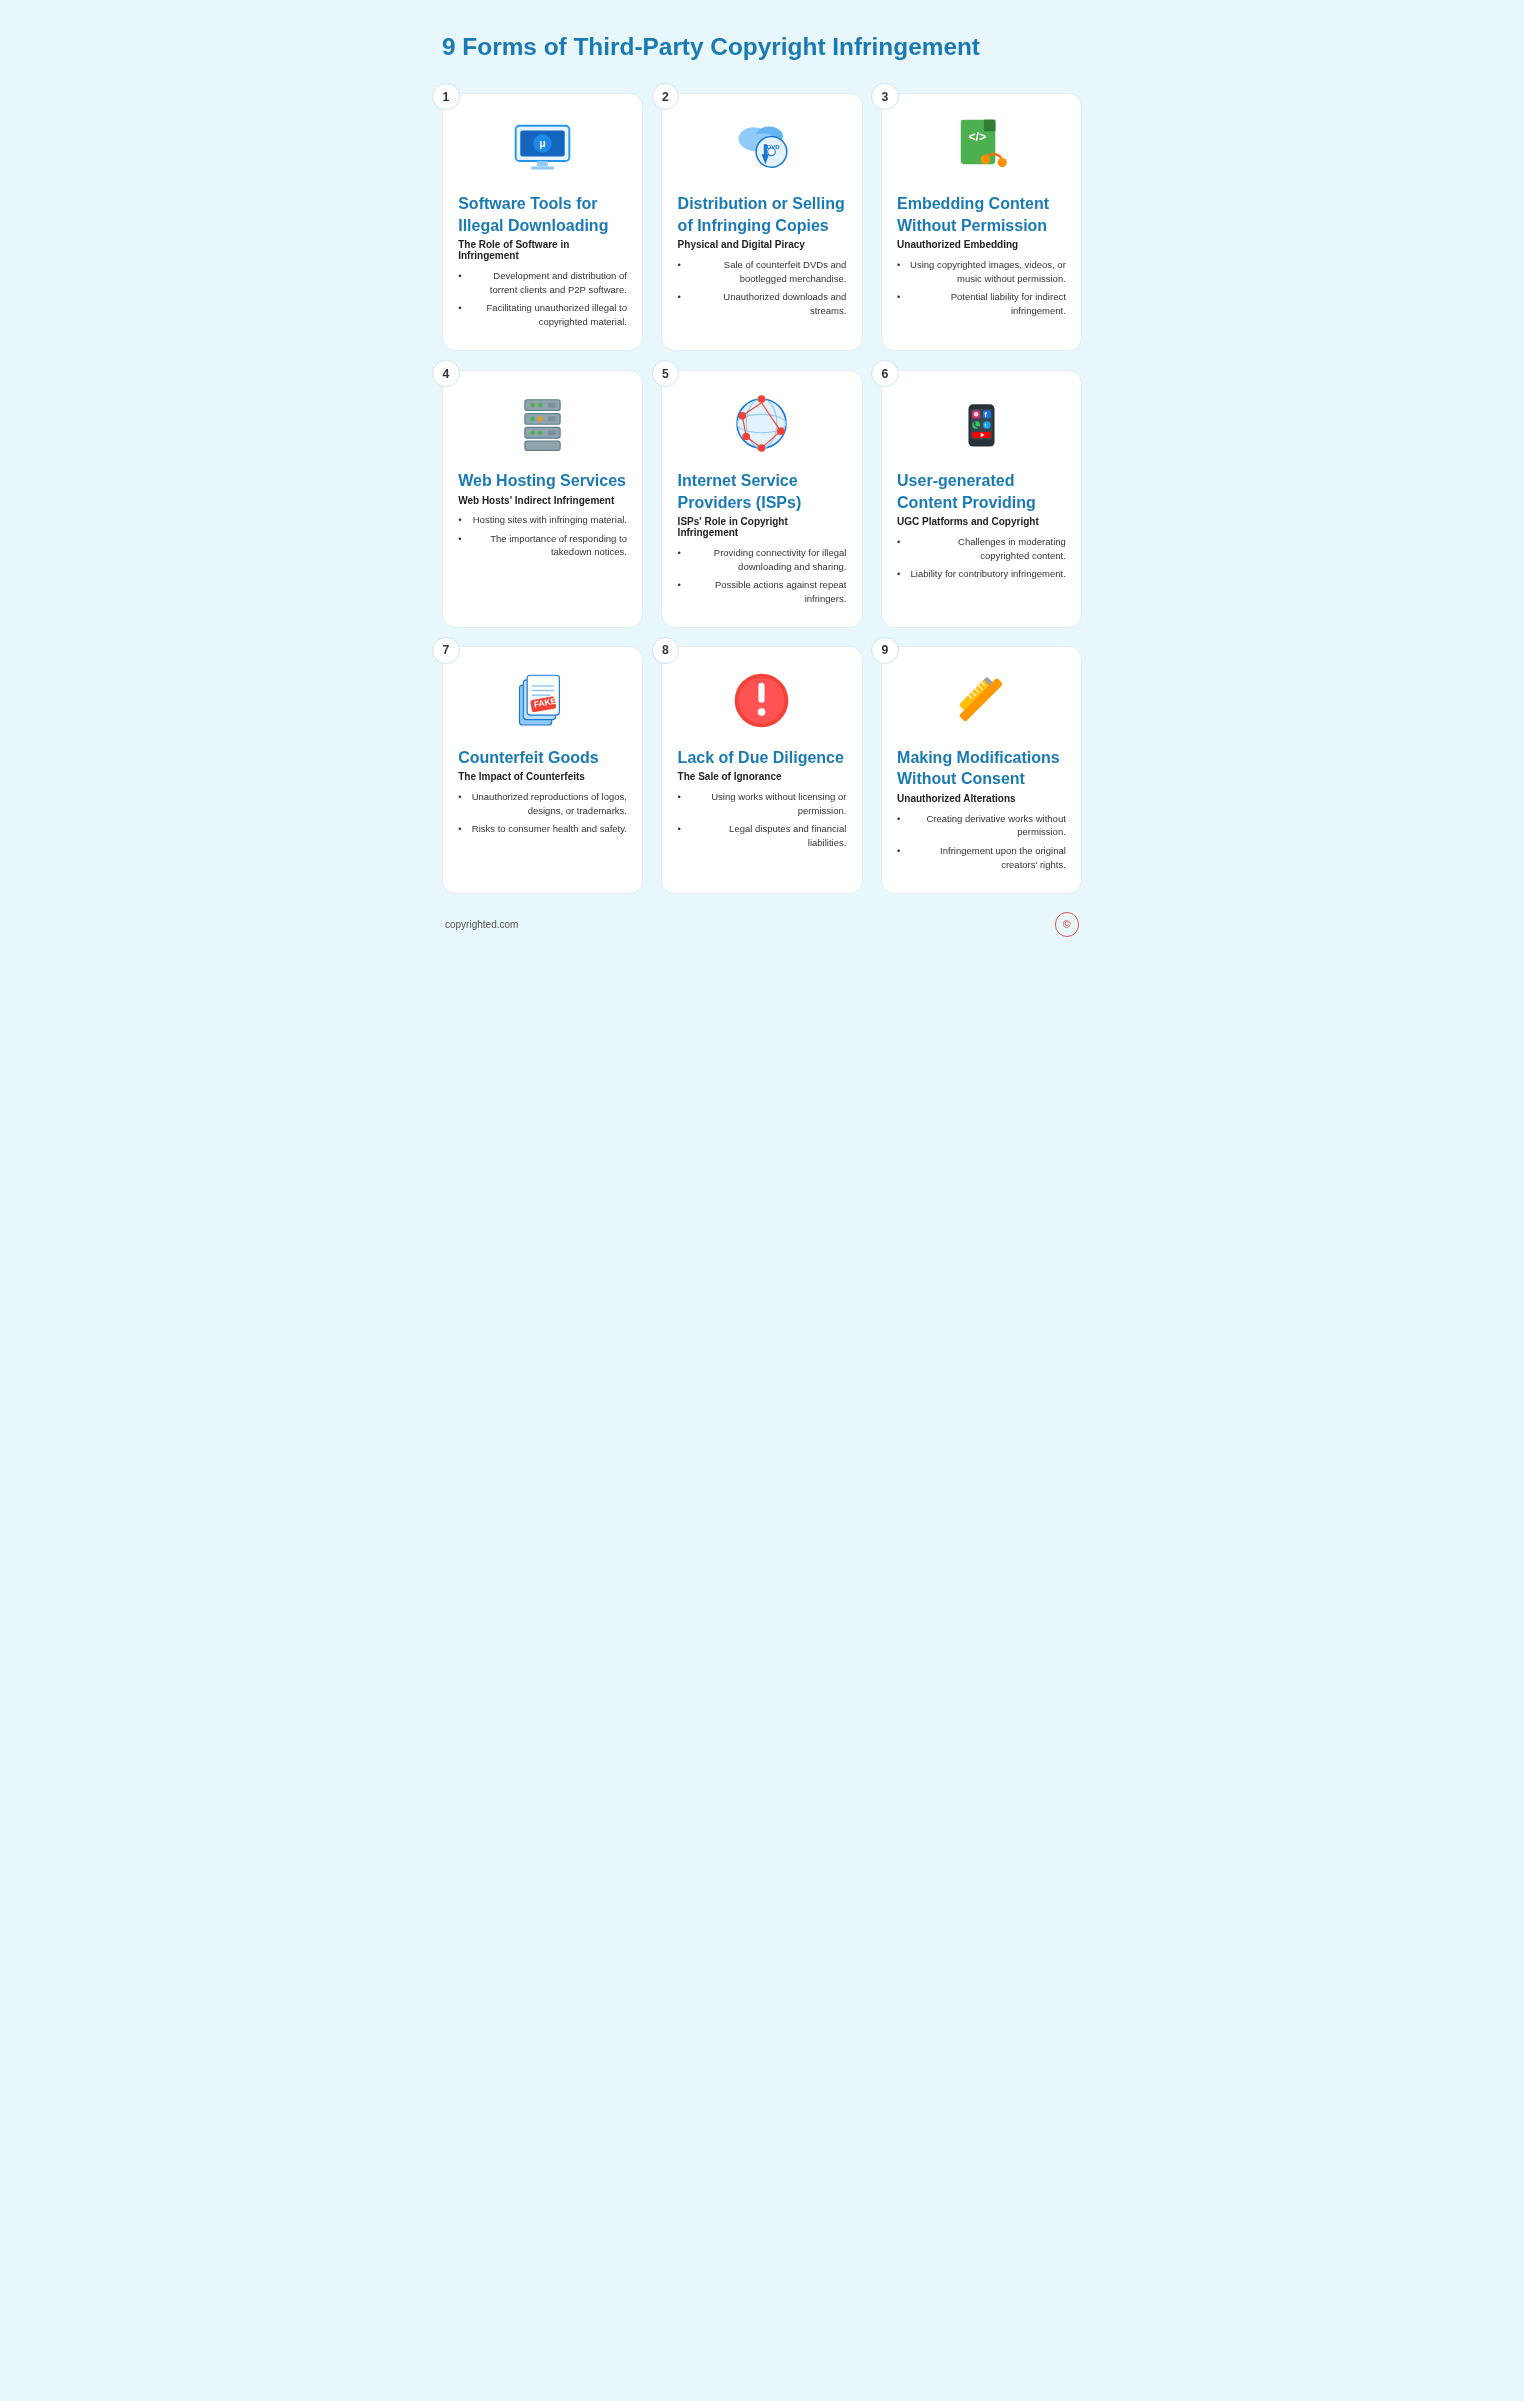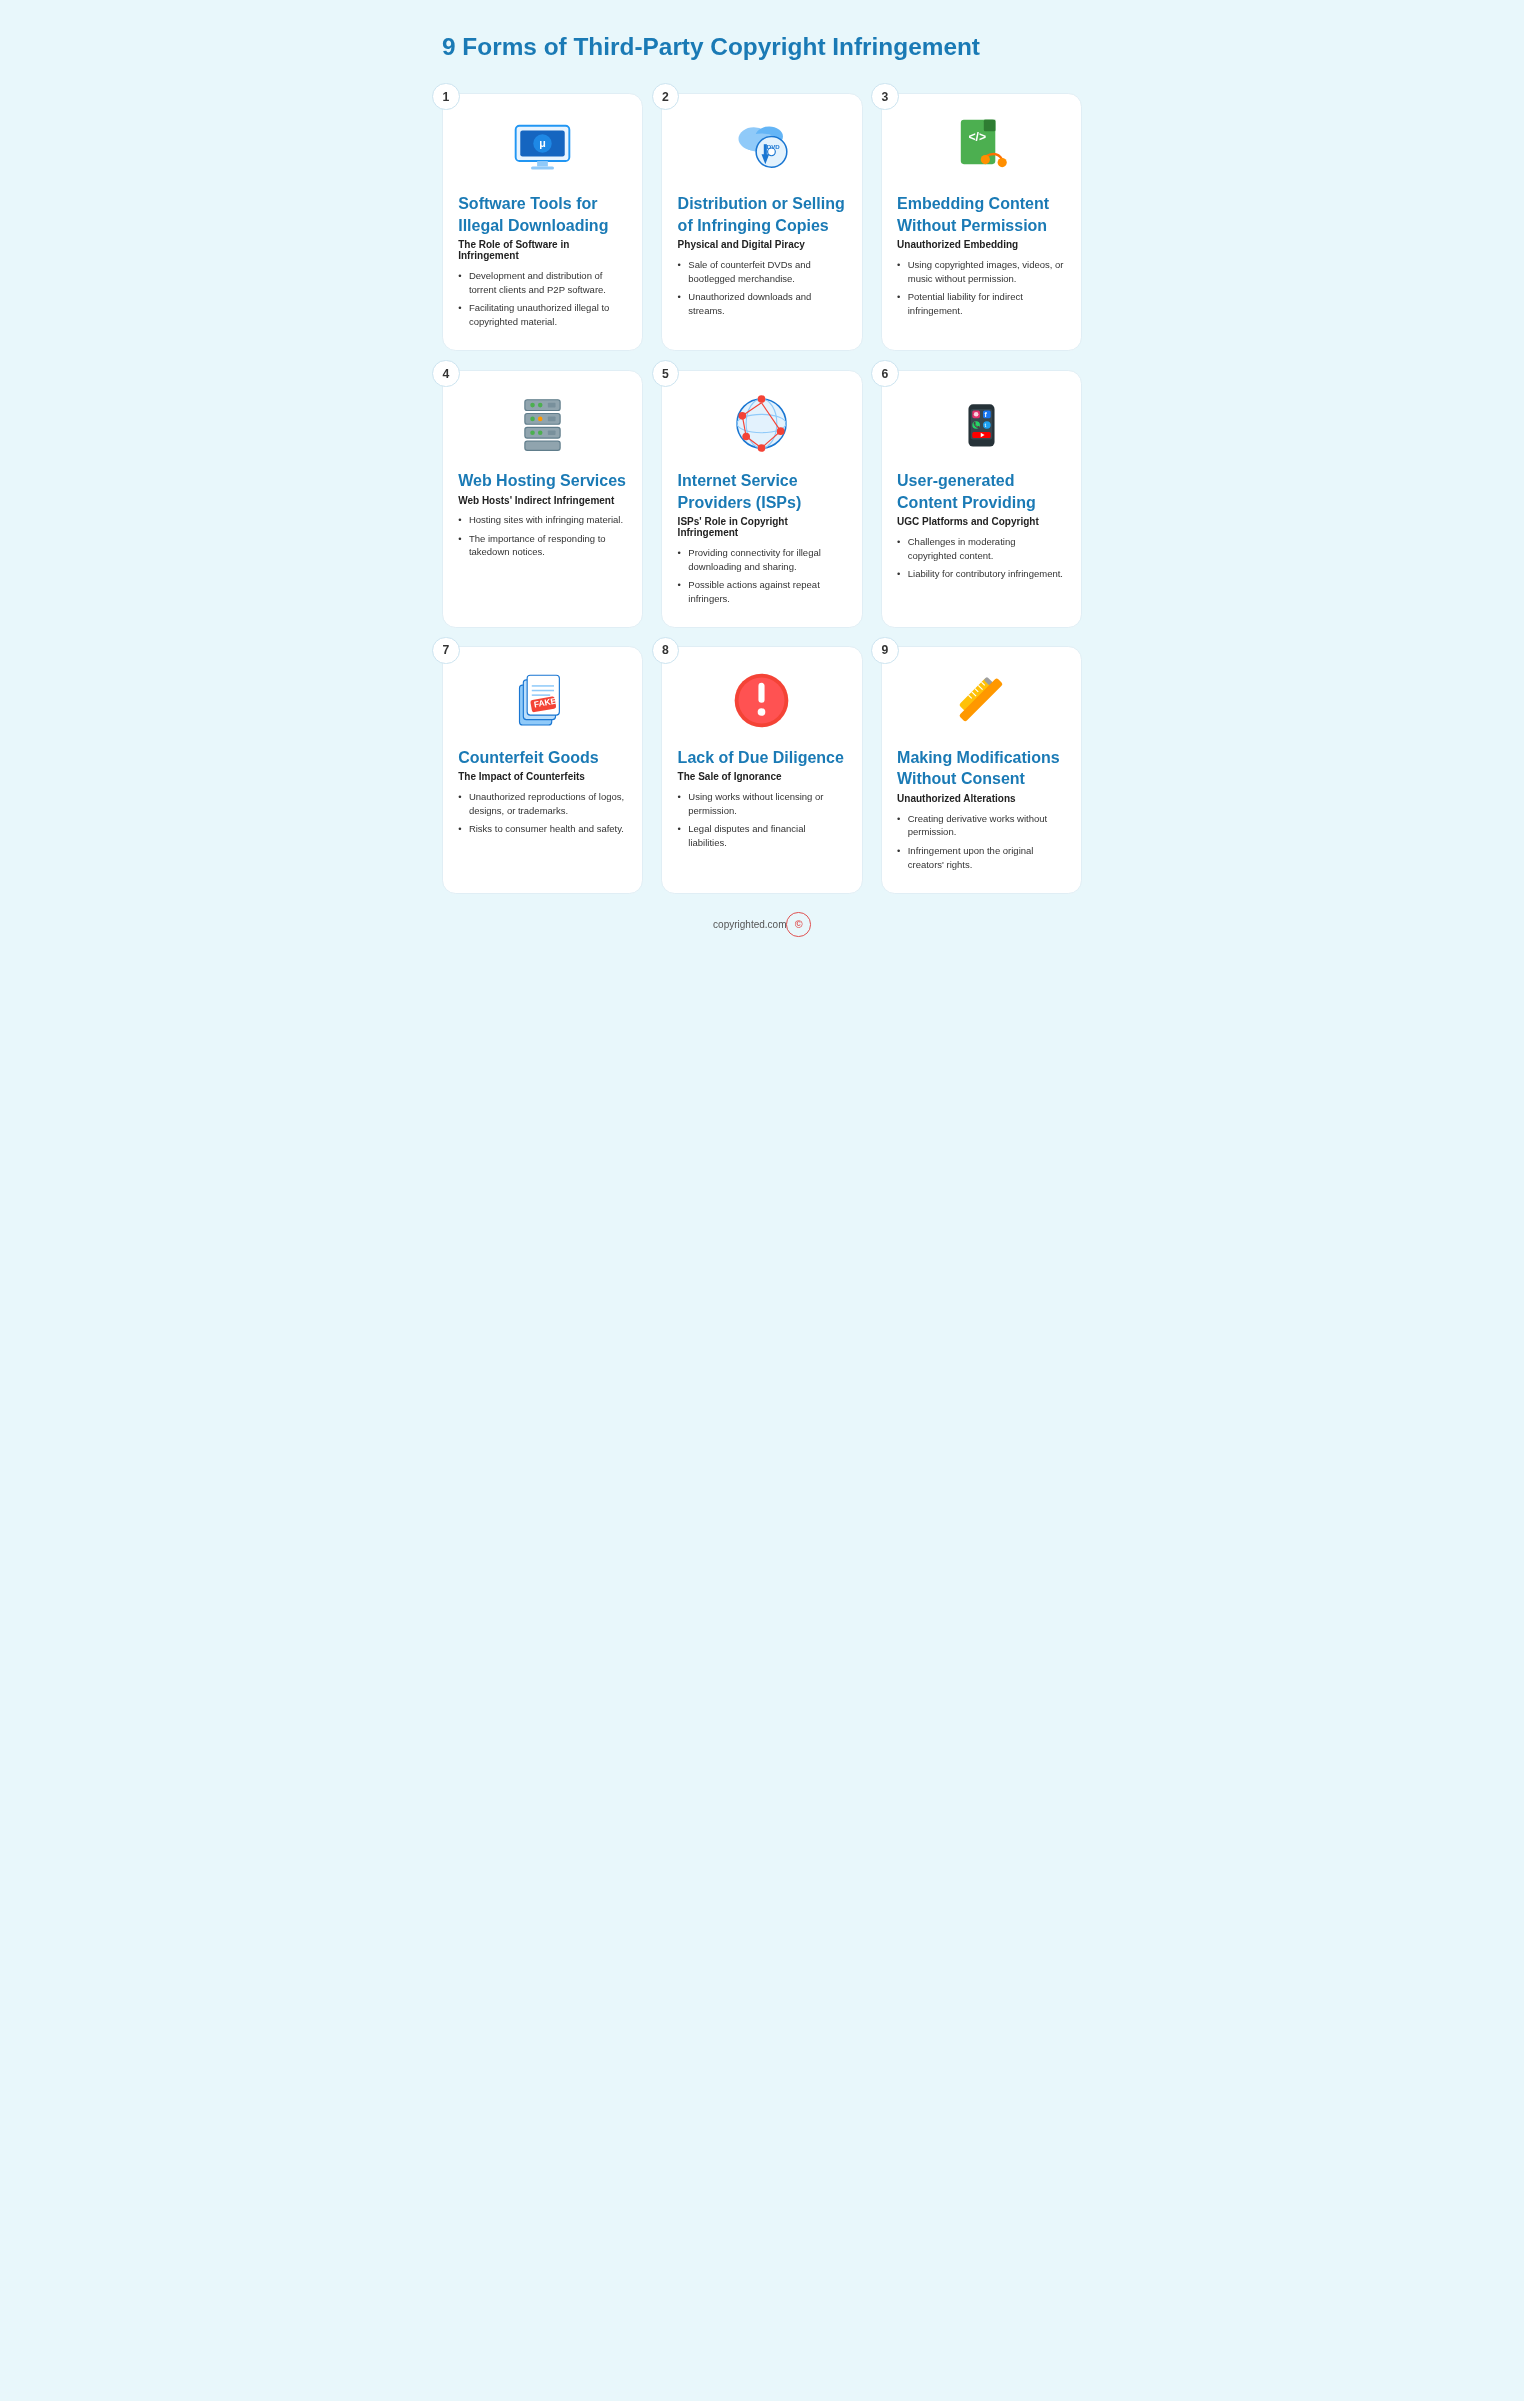--- a/index.html
+++ b/index.html
@@ -66,38 +66,39 @@
     }
     .card-subtitle {
       font-weight: 700;
       font-size: 10px;
       color: #222;
       margin-bottom: 7.6px;
     }
     .card-list {
       list-style: none;
       padding: 0;
+      text-align: right;
     }
     .card-list li {
       font-size: 9.5px;
       color: #333;
       padding-left: 10.7px;
       position: relative;
       margin-bottom: 4.6px;
       line-height: 1.45;
     }
     .card-list li::before {
       content: '•';
       position: absolute;
       left: 0;
       color: #333;
     }
     .footer {
       display: flex;
-      justify-content: center;
+      justify-content: space-between;
       align-items: center;
       margin-top: 17px;
       padding: 0 3px;
     }
     .footer-text {
       color: #555;
       font-size: 10px;
     }
     .footer-icon {
       width: 24.4px;

